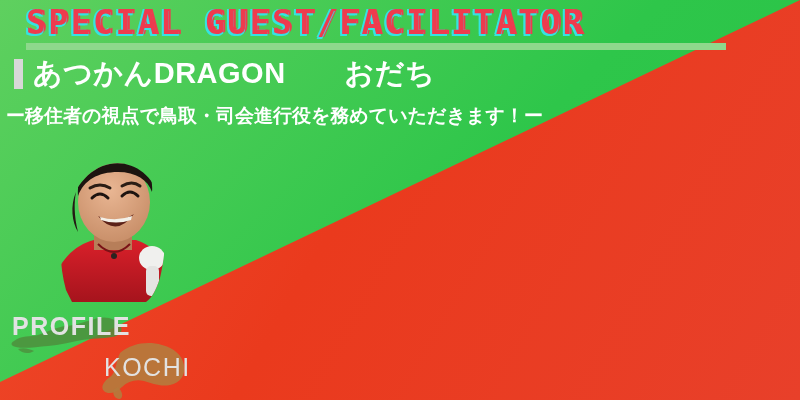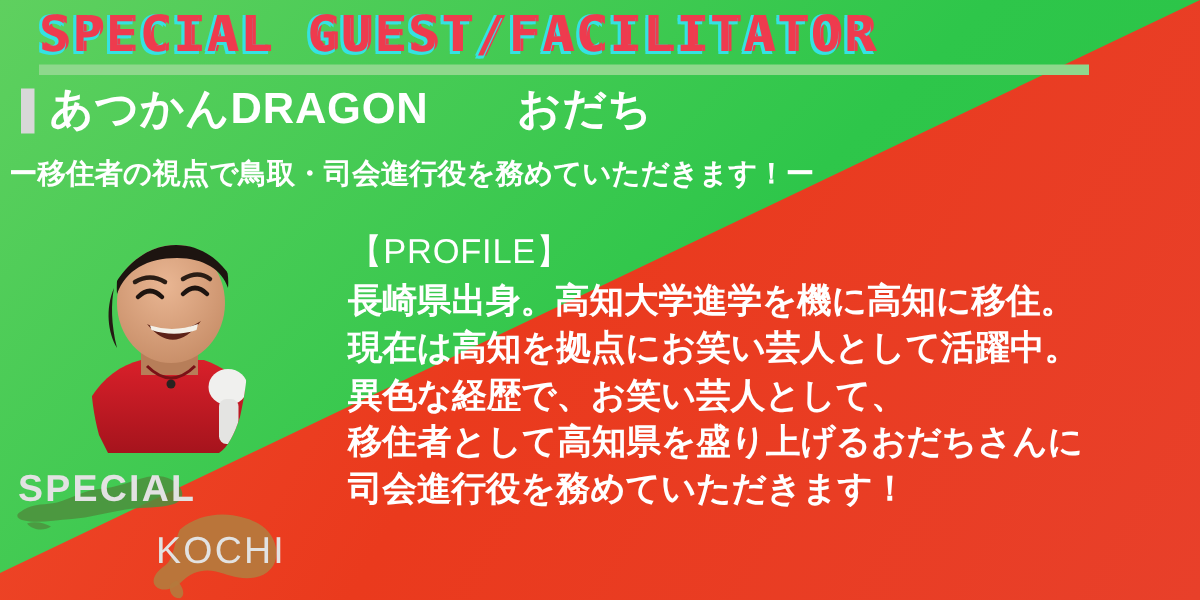--- a/index.html
+++ b/index.html
@@ -236,36 +236,28 @@
 
   <div class="pref-tottori">
     <svg class="pref-shape" width="125" height="50" viewBox="0 0 125 50">
       <path d="M6,36 C14,30 22,32 30,30 C40,27 48,22 58,21
                C70,20 78,16 90,13 C100,11 108,14 112,20
                C116,26 112,31 104,32 C94,34 84,33 74,35
                C62,37 52,40 40,41 C28,42 16,44 8,42
                C3,41 2,38 6,36 Z" fill="#4d8f3d" opacity="0.85"></path>
       <path d="M10,44 C16,42 22,44 26,46 C22,49 14,49 10,44 Z" fill="#4d8f3d" opacity="0.8"></path>
     </svg>
-    <div class="pref-label">SPECIAL</div>
+    <div class="pref-label">PROFILE</div>
   </div>
 
   <div class="pref-kochi">
     <svg class="pref-shape" width="125" height="62" viewBox="0 0 125 62">
       <path d="M30,16 C42,6 58,4 72,8 C84,11 92,18 94,28
                C96,38 90,46 80,48 C70,50 62,46 54,44
                C46,42 38,44 32,50 C26,56 18,58 14,54
                C10,50 14,44 20,40 C26,36 26,24 30,16 Z" fill="#b57a3d" opacity="0.92"></path>
       <path d="M28,50 C32,54 34,60 30,62 C24,62 22,56 24,52 Z" fill="#b57a3d" opacity="0.9"></path>
     </svg>
     <div class="pref-label">KOCHI</div>
   </div>
 
-  <div class="profile">
-    <div class="profile-heading">【PROFILE】</div>
-    <div class="profile-line">長崎県出身。高知大学進学を機に高知に移住。</div>
-    <div class="profile-line">現在は高知を拠点にお笑い芸人として活躍中。</div>
-    <div class="profile-line">異色な経歴で、お笑い芸人として、</div>
-    <div class="profile-line">移住者として高知県を盛り上げるおだちさんに</div>
-    <div class="profile-line">司会進行役を務めていただきます！</div>
-  </div>
 
 </div>
 
 </body></html>

